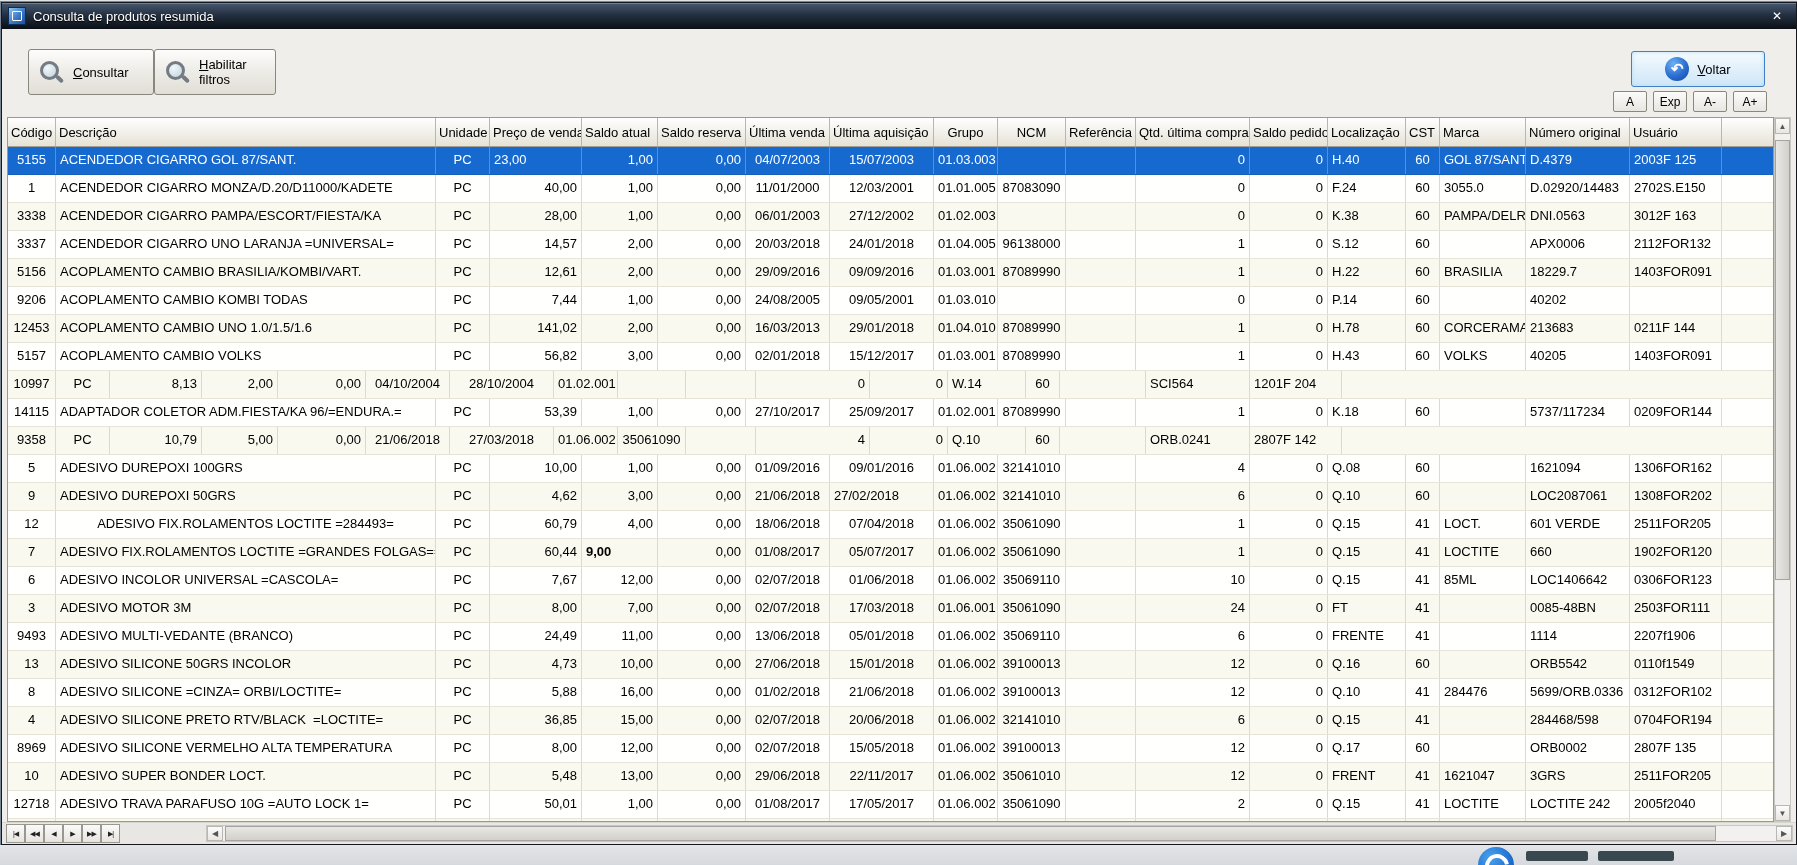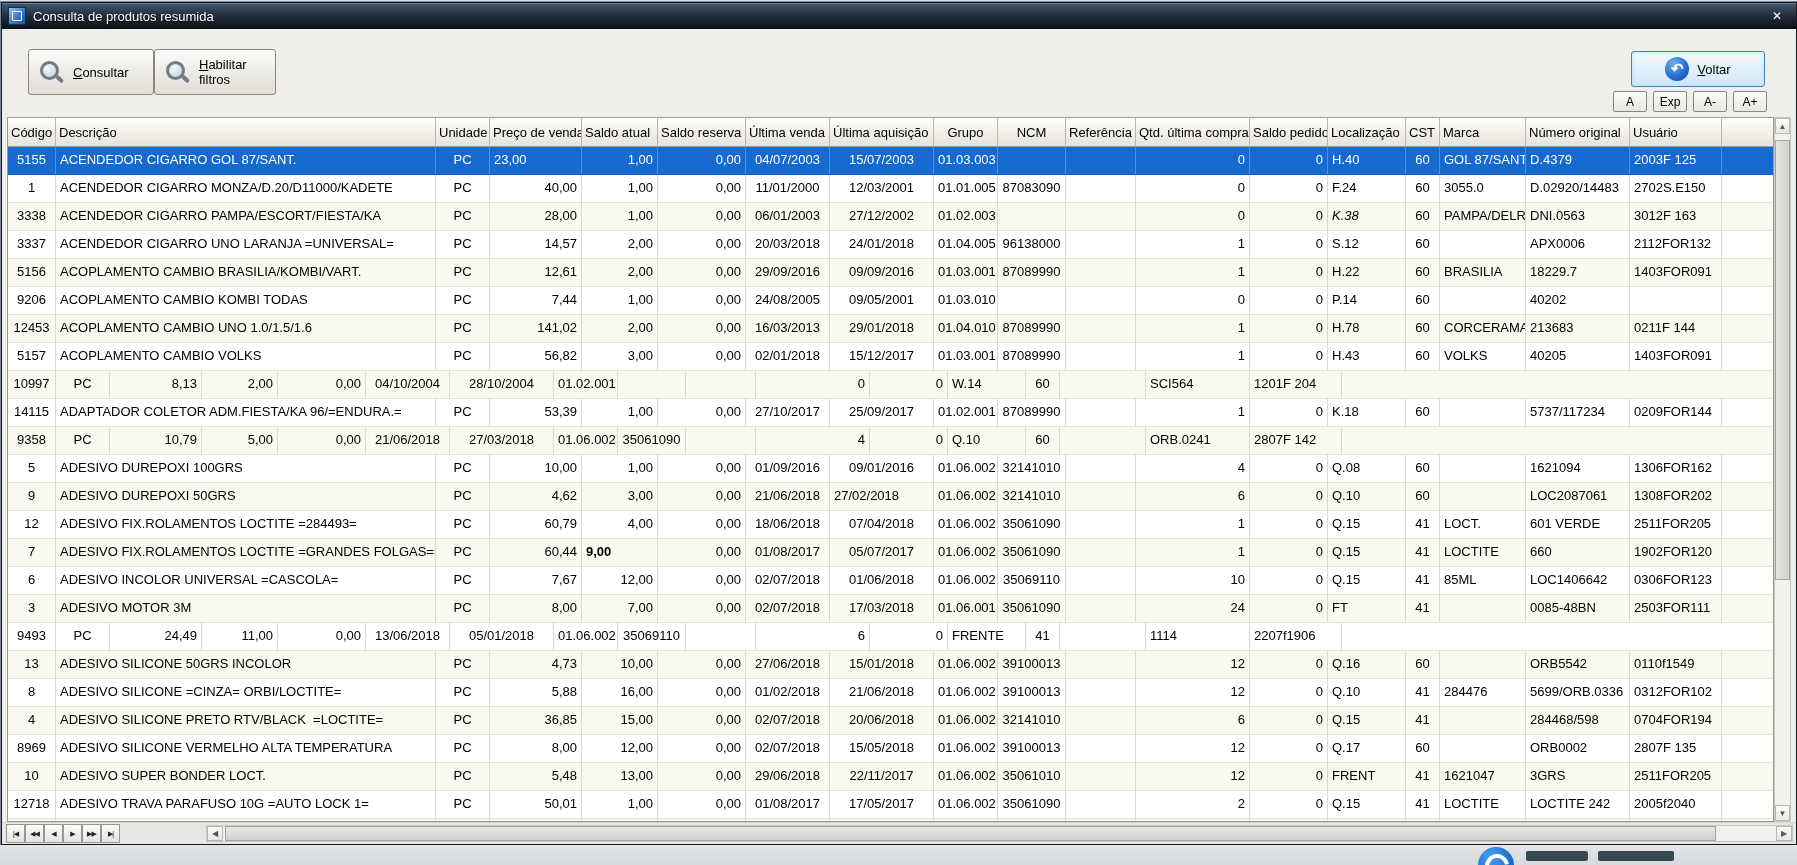--- a/index.html
+++ b/index.html
@@ -197,21 +197,21 @@
               <div class="cell" style="width: 92px; text-align: right;">28,00</div>
               <div class="cell" style="width: 76px; text-align: right;">1,00</div>
               <div class="cell" style="width: 88px; text-align: right;">0,00</div>
               <div class="cell" style="width: 84px; text-align: center;">06/01/2003</div>
               <div class="cell" style="width: 104px; text-align: center;">27/12/2002</div>
               <div class="cell" style="width: 64px; text-align: center;">01.02.003</div>
               <div class="cell" style="width: 68px; text-align: center;"></div>
               <div class="cell" style="width: 70px; text-align: left;"></div>
               <div class="cell" style="width: 114px; text-align: right;">0</div>
               <div class="cell" style="width: 78px; text-align: right;">0</div>
-              <div class="cell" style="width: 78px; text-align: left; font-style: italic;">K.38</div>
+              <div class="cell" style="width: 78px; text-align: left;">K.38</div>
               <div class="cell" style="width: 34px; text-align: center;">60</div>
               <div class="cell" style="width: 86px; text-align: left;">PAMPA/DELREY</div>
               <div class="cell" style="width: 104px; text-align: left;">DNI.0563</div>
               <div class="cell" style="width: 92px; text-align: left;">3012F 163</div>
               <div class="cell cfill"></div>
             </div>
             <div class="trow">
               <div class="cell" style="width: 48px; text-align: center;">3337</div>
               <div class="cell" style="width: 380px; text-align: left;">ACENDEDOR CIGARRO UNO LARANJA =UNIVERSAL=</div>
               <div class="cell" style="width: 54px; text-align: center;">PC</div>
@@ -414,21 +414,21 @@
               <div class="cell" style="width: 78px; text-align: right;">0</div>
               <div class="cell" style="width: 78px; text-align: left;">Q.10</div>
               <div class="cell" style="width: 34px; text-align: center;">60</div>
               <div class="cell" style="width: 86px; text-align: left;"></div>
               <div class="cell" style="width: 104px; text-align: left;">LOC2087061</div>
               <div class="cell" style="width: 92px; text-align: left;">1308FOR202</div>
               <div class="cell cfill"></div>
             </div>
             <div class="trow">
               <div class="cell" style="width: 48px; text-align: center;">12</div>
-              <div class="cell" style="width: 380px; text-align: left;">ADESIVO FIX.ROLAMENTOS LOCTITE =284493=</div>
+              <div class="cell" style="width: 380px; text-align: center;">ADESIVO FIX.ROLAMENTOS LOCTITE =284493=</div>
               <div class="cell" style="width: 54px; text-align: center;">PC</div>
               <div class="cell" style="width: 92px; text-align: right;">60,79</div>
               <div class="cell" style="width: 76px; text-align: right;">4,00</div>
               <div class="cell" style="width: 88px; text-align: right;">0,00</div>
               <div class="cell" style="width: 84px; text-align: center;">18/06/2018</div>
               <div class="cell" style="width: 104px; text-align: center;">07/04/2018</div>
               <div class="cell" style="width: 64px; text-align: center;">01.06.002</div>
               <div class="cell" style="width: 68px; text-align: center;">35061090</div>
               <div class="cell" style="width: 70px; text-align: left;"></div>
               <div class="cell" style="width: 114px; text-align: right;">1</div>
@@ -498,20 +498,21 @@
               <div class="cell" style="width: 78px; text-align: right;">0</div>
               <div class="cell" style="width: 78px; text-align: left;">FT</div>
               <div class="cell" style="width: 34px; text-align: center;">41</div>
               <div class="cell" style="width: 86px; text-align: left;"></div>
               <div class="cell" style="width: 104px; text-align: left;">0085-48BN</div>
               <div class="cell" style="width: 92px; text-align: left;">2503FOR111</div>
               <div class="cell cfill"></div>
             </div>
             <div class="trow">
               <div class="cell" style="width: 48px; text-align: center;">9493</div>
+              <div class="cell" style="width: 380px; text-align: left;">ADESIVO MULTI-VEDANTE (BRANCO)</div>
               <div class="cell" style="width: 54px; text-align: center;">PC</div>
               <div class="cell" style="width: 92px; text-align: right;">24,49</div>
               <div class="cell" style="width: 76px; text-align: right;">11,00</div>
               <div class="cell" style="width: 88px; text-align: right;">0,00</div>
               <div class="cell" style="width: 84px; text-align: center;">13/06/2018</div>
               <div class="cell" style="width: 104px; text-align: center;">05/01/2018</div>
               <div class="cell" style="width: 64px; text-align: center;">01.06.002</div>
               <div class="cell" style="width: 68px; text-align: center;">35069110</div>
               <div class="cell" style="width: 70px; text-align: left;"></div>
               <div class="cell" style="width: 114px; text-align: right;">6</div>

